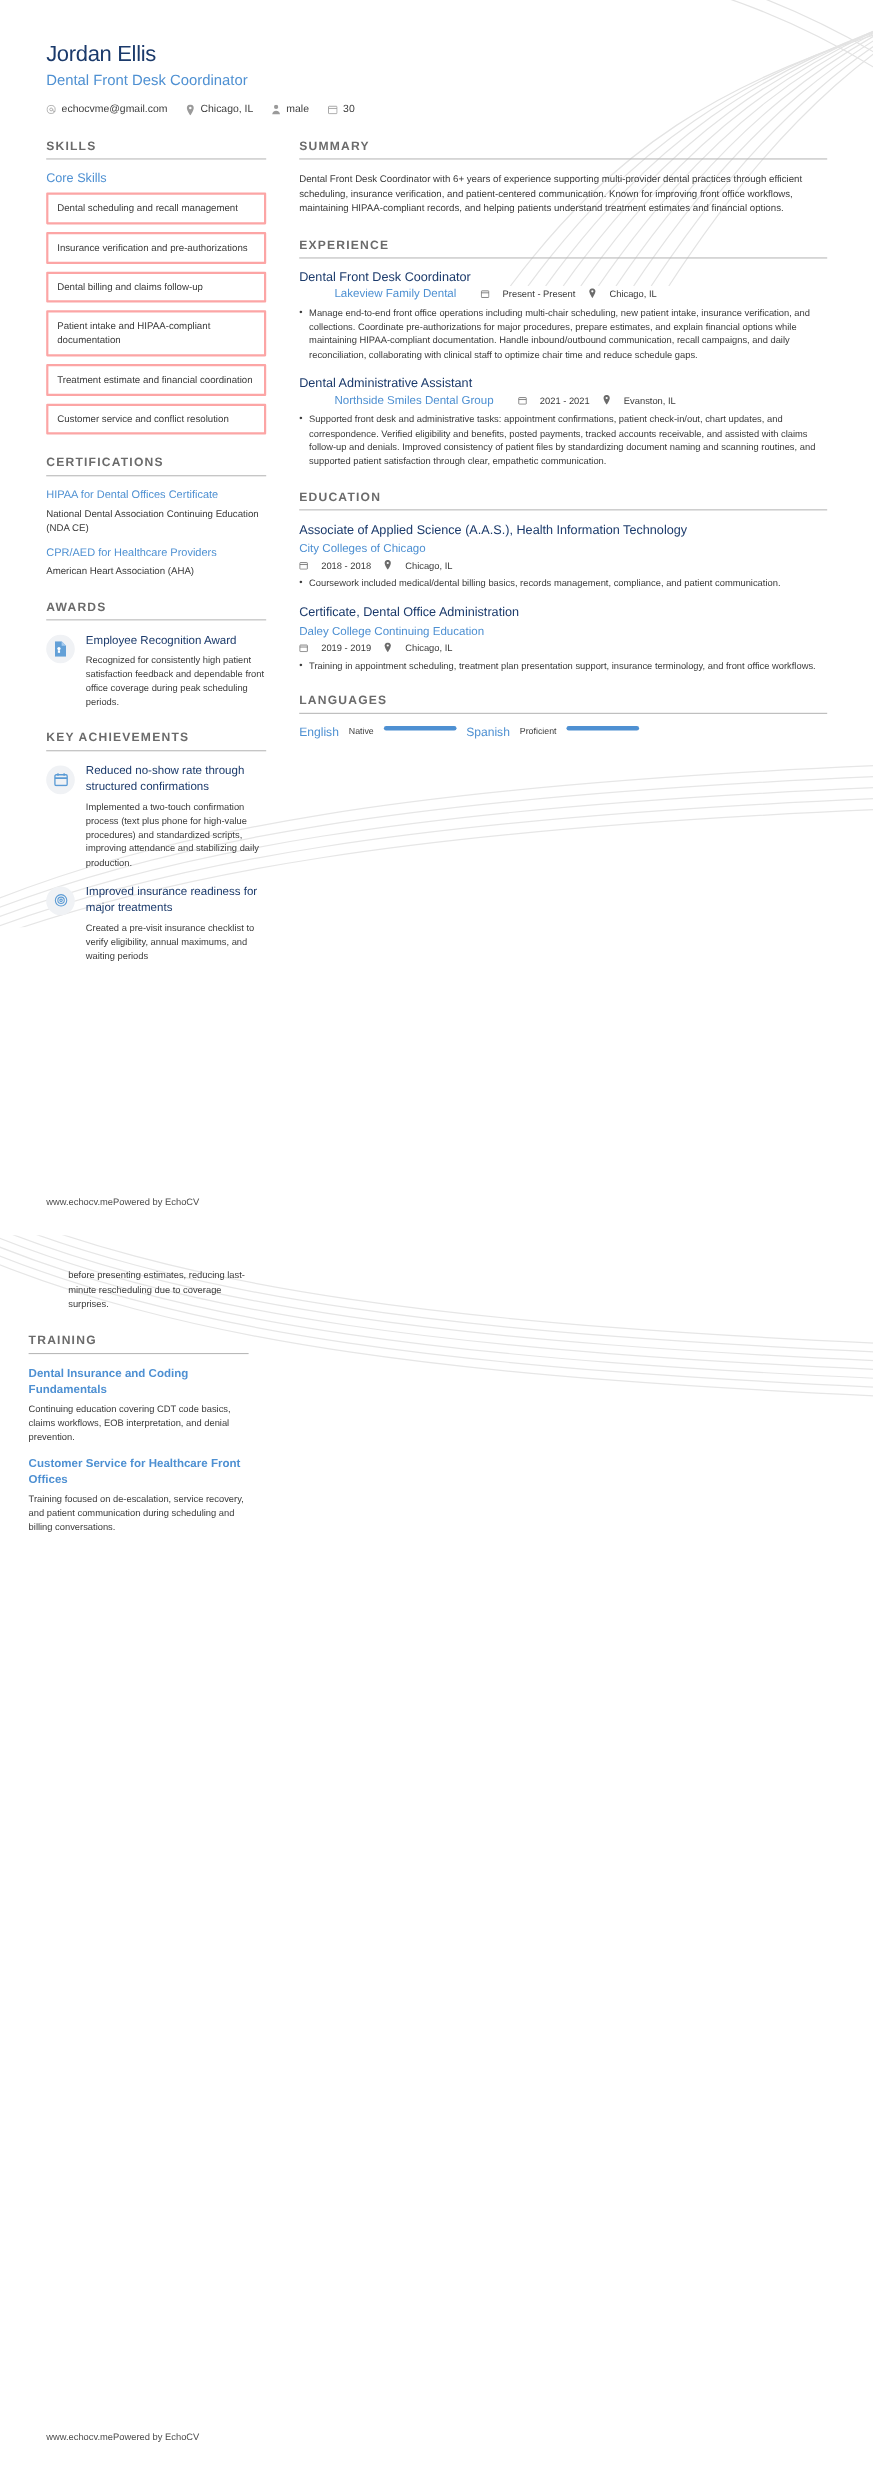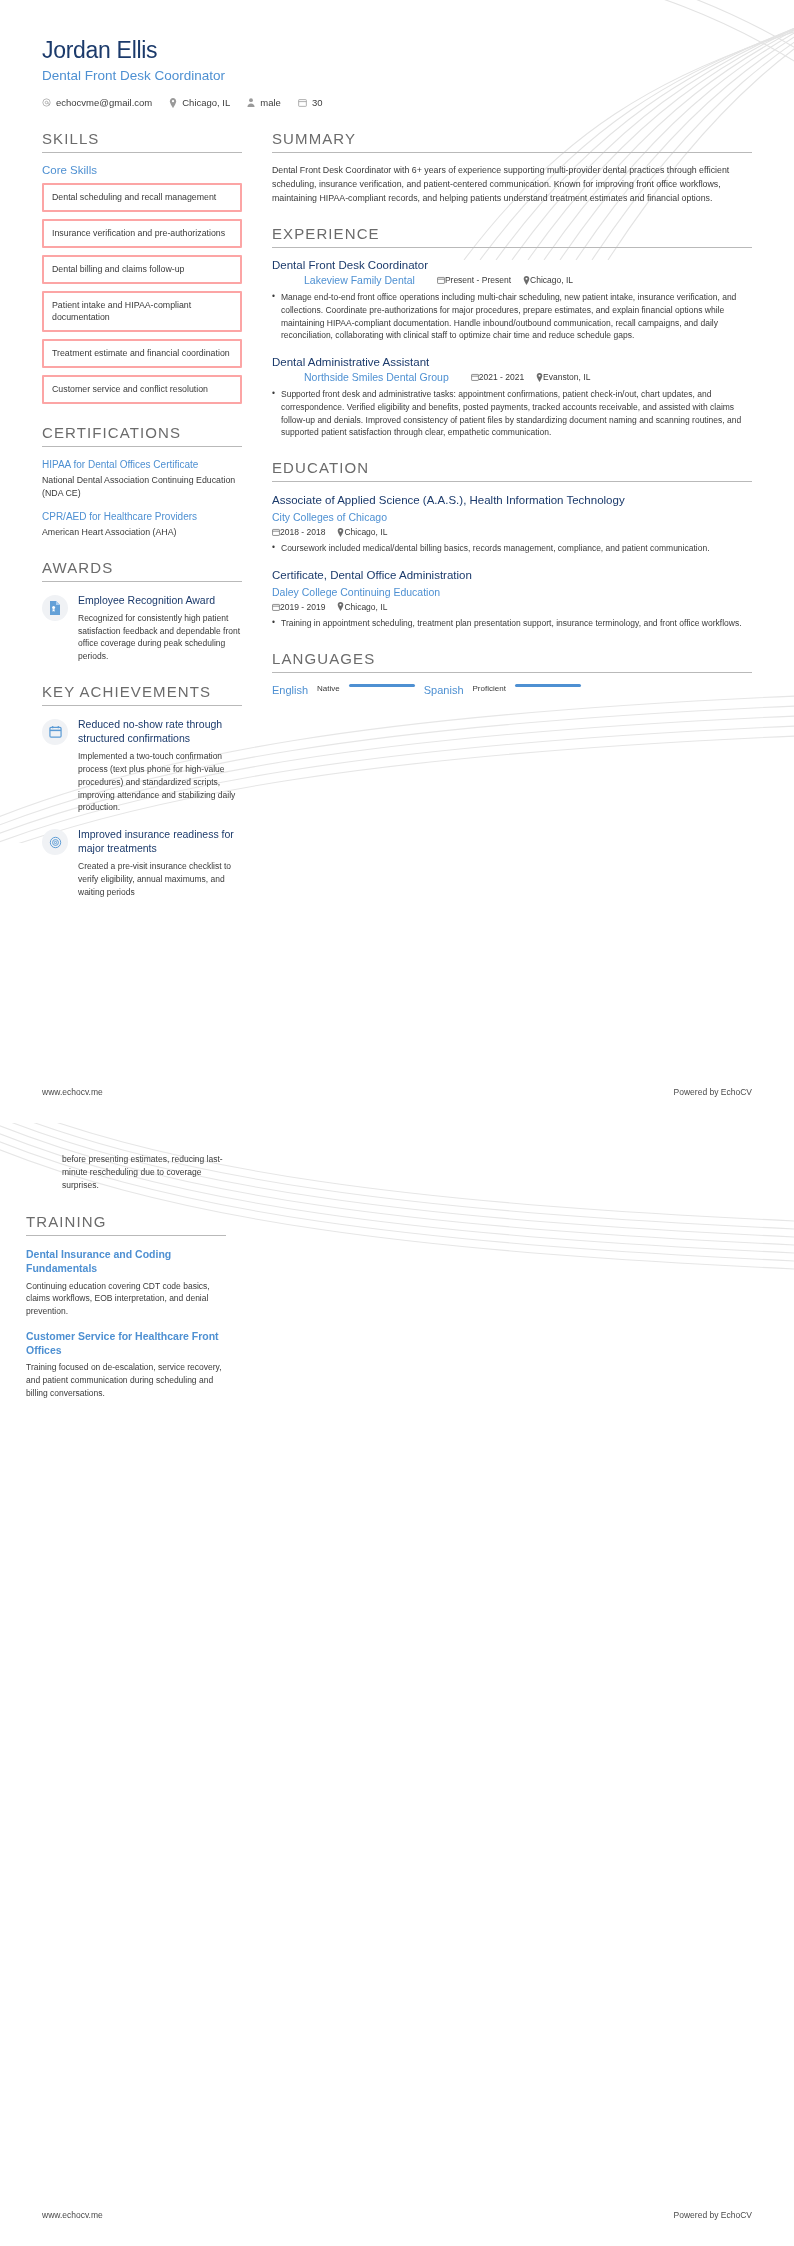--- a/index.html
+++ b/index.html
@@ -15,21 +15,21 @@
     width: 794px;
     height: 1123px;
     background: #fff;
     overflow: hidden;
   }
   .wave-tr { position: absolute; top: -40px; right: -30px; width: 420px; height: 300px; pointer-events: none; }
   .wave-bl { position: absolute; bottom: 280px; left: -40px; width: 860px; height: 160px; pointer-events: none; }
 
   .header { padding: 38px 40px 0 42px; position: relative; z-index: 2; }
   .name {
-    font-size: 23px;
+    font-size: 20px;
     font-weight: 400;
     color: #1b3a6b;
     letter-spacing: -0.3px;
     line-height: 1.1;
   }
   .job-title {
     font-size: 13.5px;
     color: #4e90d2;
     margin-top: 5px;
     font-weight: 400;
@@ -44,24 +44,24 @@
   }
   .contact-item { display: flex; align-items: center; gap: 5px; }
   .contact-item svg { display: block; }
 
   .columns { display: flex; padding: 22px 42px 0 42px; gap: 30px; position: relative; z-index: 2; }
   .col-left { width: 200px; flex: 0 0 200px; }
   .col-right { flex: 1 1 auto; }
 
   .section { margin-bottom: 20px; }
   .sec-head {
-    font-size: 15px;
+    font-size: 11px;
     letter-spacing: 1.1px;
     color: #6b6b6b;
-    font-weight: 400;
+    font-weight: 700;
     padding-bottom: 5px;
     border-bottom: 1.6px solid #b9b9b9;
     margin-bottom: 11px;
   }
   .sub-head {
     font-size: 11.5px;
     color: #4e90d2;
     margin-bottom: 7px;
   }
   .skill-box {
@@ -87,21 +87,21 @@
     margin-top: 2px;
   }
   .icon-body { flex: 1 1 auto; }
   .icon-title { font-size: 10.5px; color: #1b3a6b; line-height: 1.35; margin-bottom: 5px; }
   .icon-desc { font-size: 8.5px; color: #3a3a3a; line-height: 1.5; }
 
   .exp-item { margin-bottom: 14px; }
   .exp-role { font-size: 11.5px; color: #1b3a6b; margin-bottom: 3px; }
   .exp-company { font-size: 10.5px; color: #4e90d2; display: inline-block; margin-right: 10px; }
   .meta-row { display: flex; align-items: flex-end; gap: 12px; flex-wrap: wrap; margin-bottom: 5px; }
-  .meta { display: flex; align-items: center; gap: 0; font-size: 8.5px; color: #3a3a3a; }
+  .meta { display: flex; align-items: center; gap: 12px; font-size: 8.5px; color: #3a3a3a; }
   .company-line { display: flex; align-items: center; gap: 12px; flex-wrap: wrap; margin-bottom: 5px; padding-left: 32px; }
   ul.bullets { list-style: none; margin: 0; padding: 0; }
   ul.bullets li {
     font-size: 8.5px; color: #3a3a3a; line-height: 1.5;
     padding-left: 9px; position: relative; margin-bottom: 3px;
   }
   ul.bullets li:before {
     content: "•"; position: absolute; left: 0; top: -1px; color: #3a3a3a;
   }
 
@@ -110,21 +110,21 @@
   .edu-school { font-size: 10.5px; color: #4e90d2; margin-bottom: 4px; }
 
   .lang-row { display: flex; align-items: flex-start; gap: 9px; flex-wrap: nowrap; }
   .lang-name { font-size: 11px; color: #4e90d2; }
   .lang-level { font-size: 8px; color: #3a3a3a; }
   .lang-bar { width: 66px; height: 3.5px; background: #4e90d2; border-radius: 2px; }
 
   .footer {
     position: absolute;
     bottom: 26px; left: 0; right: 0;
-    display: flex; justify-content: space-between;
+    display: flex; 
     padding: 0 42px;
     font-size: 8.5px; color: #4a4a4a;
   }
 
   .page2 { position: relative; width: 794px; height: 1123px; background: #fff; overflow: hidden; }
   .p2-body { padding: 30px 42px 0 26px; position: relative; z-index: 2; display: flex; gap: 30px; }
   .cont-text { font-size: 8.5px; color: #3a3a3a; line-height: 1.5; padding-left: 36px; margin-bottom: 22px; }
   .train-item { margin-bottom: 11px; }
   .train-title { font-size: 10.5px; color: #4e90d2; line-height: 1.35; margin-bottom: 4px; font-weight: bold; }
   .train-desc { font-size: 8.5px; color: #3a3a3a; line-height: 1.5; }

